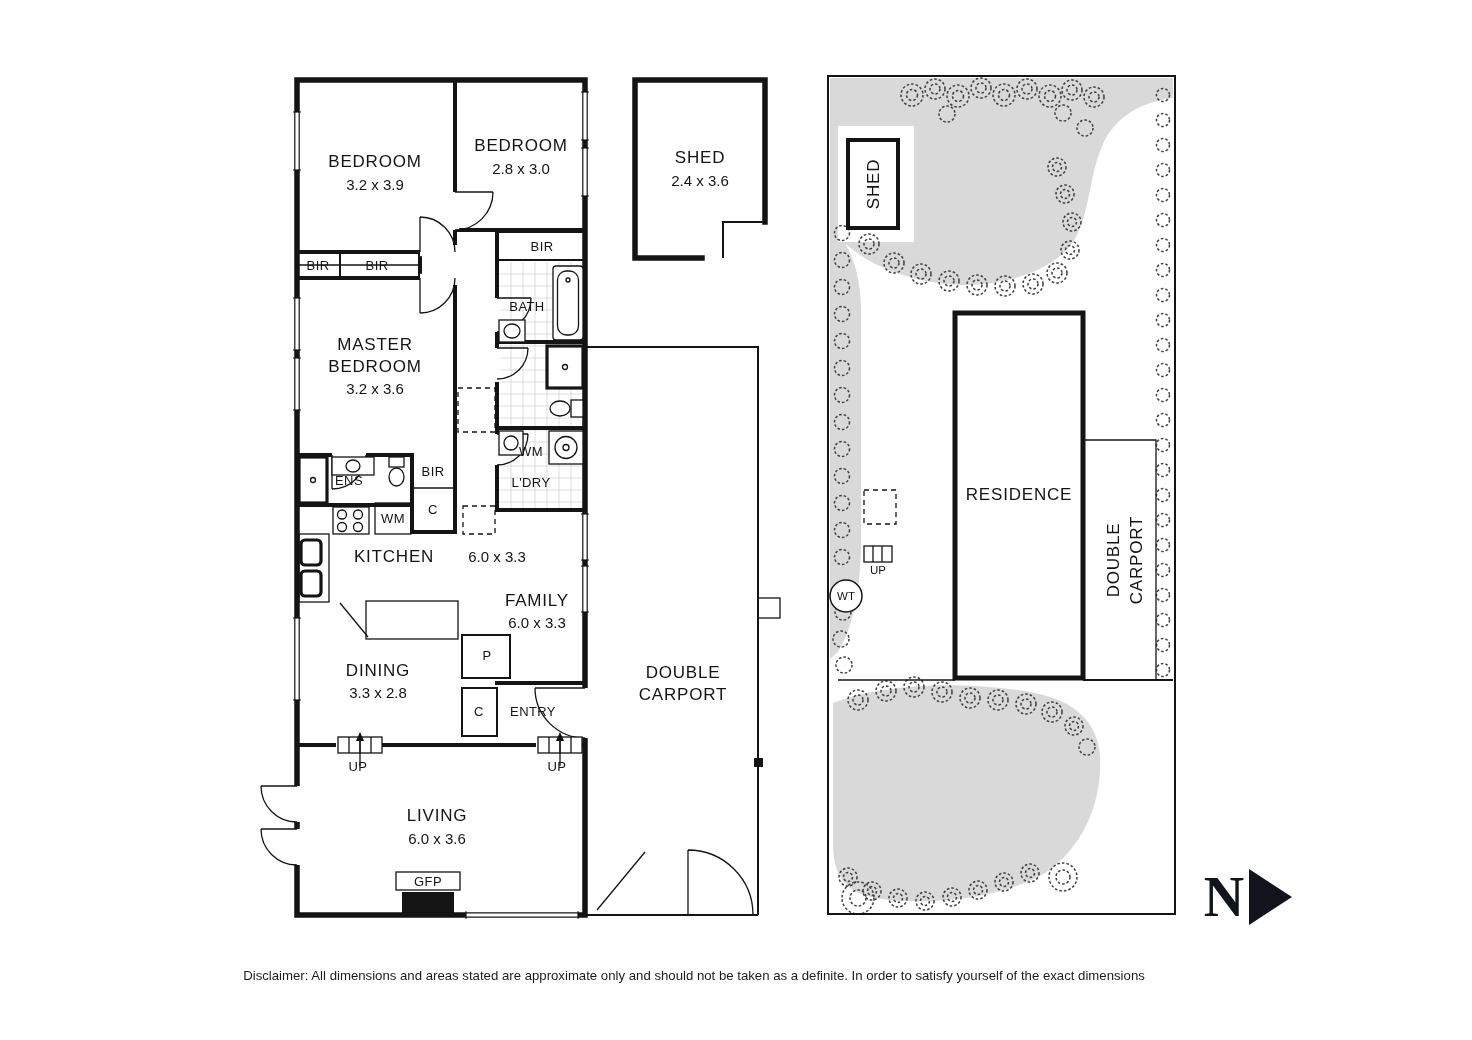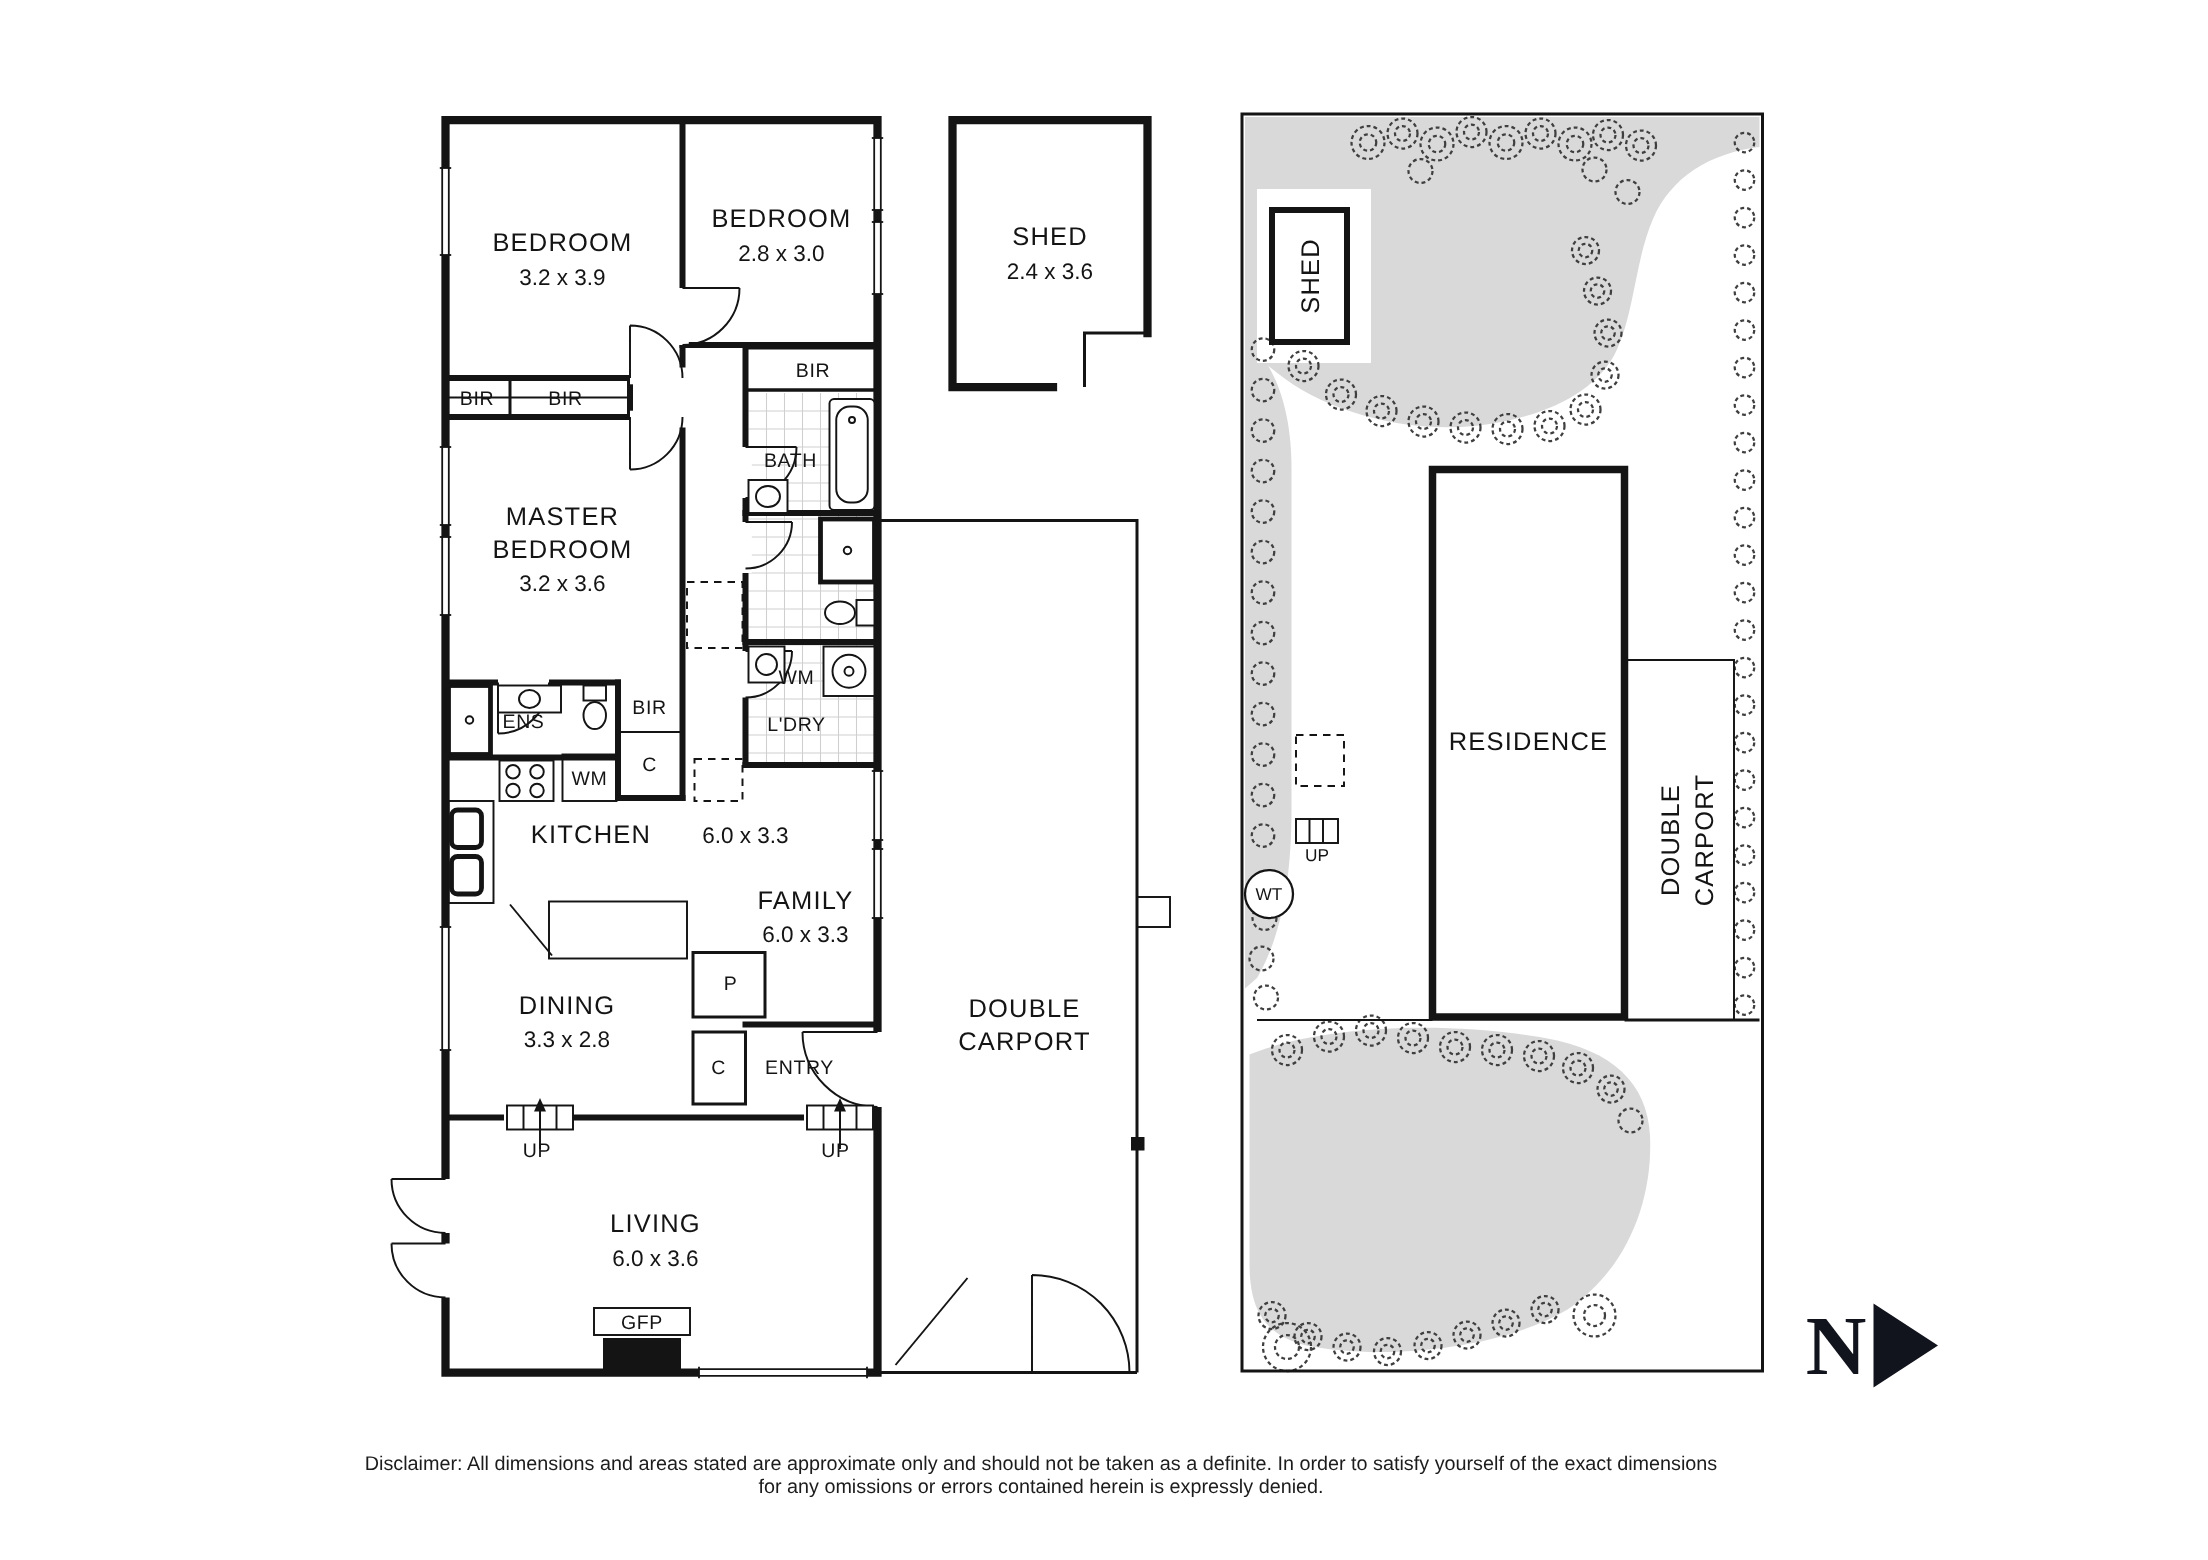--- a/index.html
+++ b/index.html
@@ -423,15 +423,14 @@
   </g>
 
   <g>
     <text class="north" x="1224" y="916">N</text>
     <polygon points="1249,869 1292,897 1249,925" fill="#12141d"></polygon>
   </g>
 </svg>
 
 <div class="disc">
   <div>Disclaimer: All dimensions and areas stated are approximate only and should not be taken as a definite. In order to satisfy yourself of the exact dimensions</div>
-  <div>for any omissions or errors contained herein is expressly denied.</div>
 </div>
 </div>
 
 </body></html>

